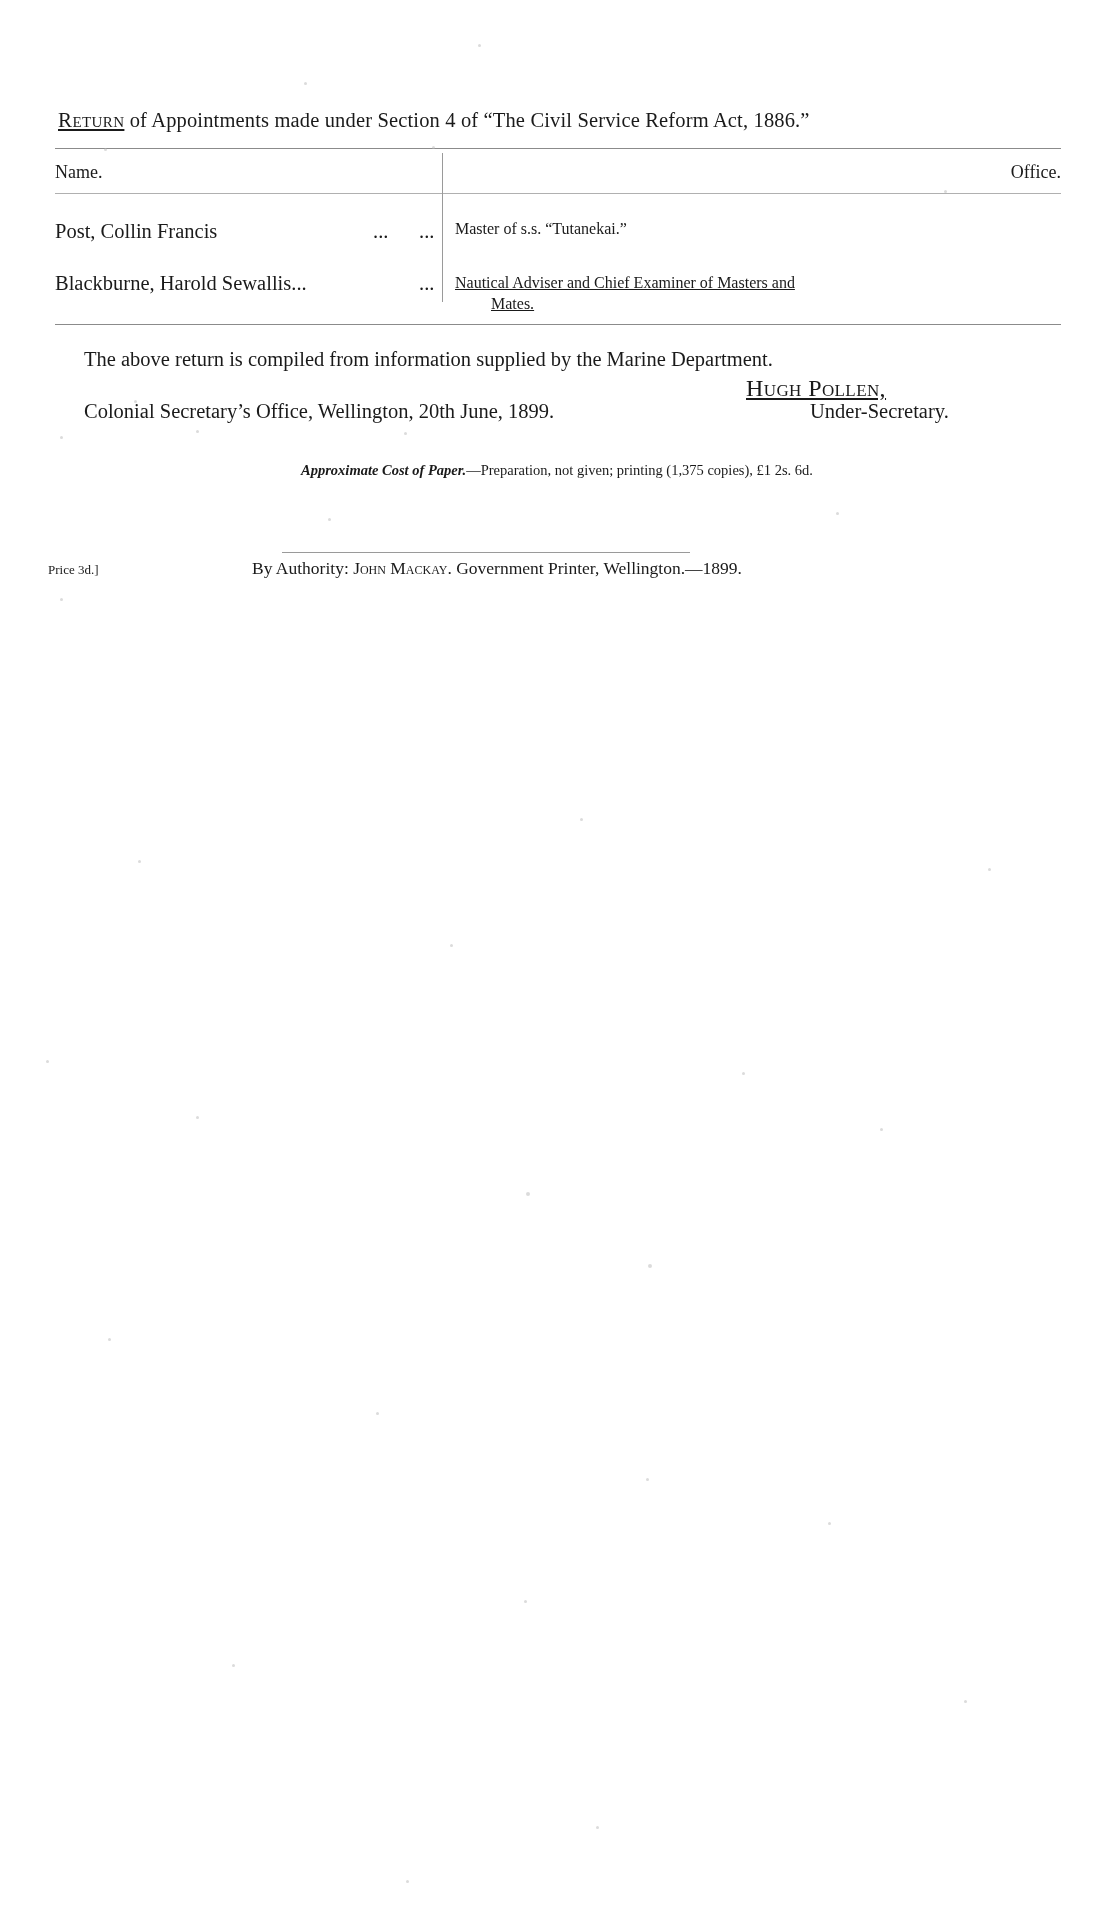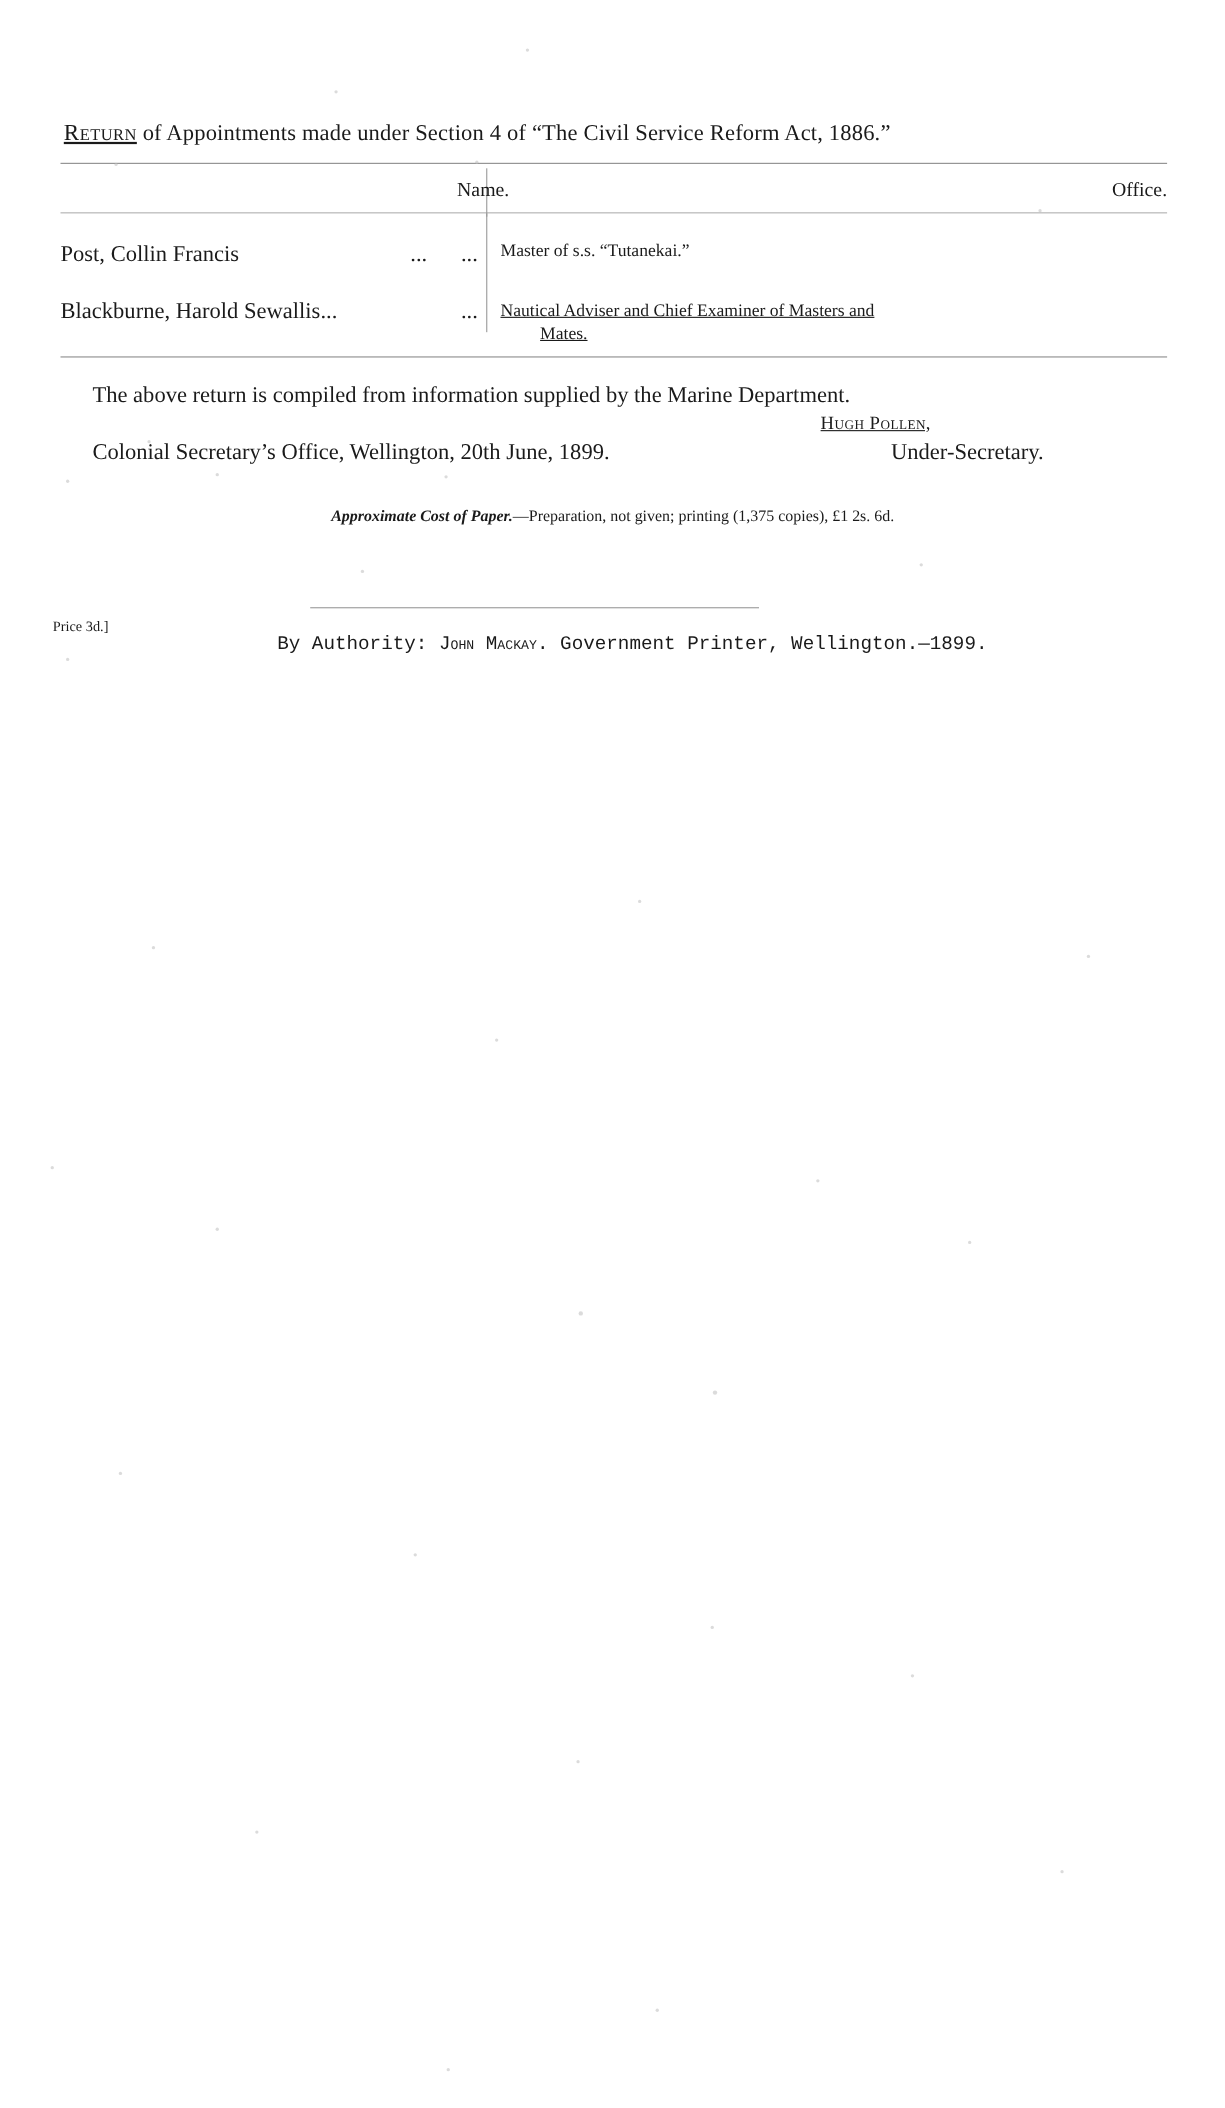--- a/index.html
+++ b/index.html
@@ -79,21 +79,21 @@
   }
   .thead {
     position: relative;
     height: 44px;
   }
   .th-name {
     position: absolute;
     left: 0;
     top: 13px;
     width: 408px;
-    text-align: right;
+    text-align: left;
     font-size: 18px;
   }
   .th-office {
     position: absolute;
     left: 412px;
     top: 13px;
     width: 594px;
     text-align: right;
     font-size: 18px;
   }
@@ -155,21 +155,21 @@
   .note-compiled {
     position: absolute;
     top: 348px;
     left: 84px;
     font-size: 20.5px;
   }
   .sign-name {
     position: absolute;
     top: 375px;
     left: 746px;
-    font-size: 17px;
+    font-size: 24px;
   }
   .office-line {
     position: absolute;
     top: 400px;
     left: 84px;
     font-size: 20.5px;
   }
   .under-secretary {
     position: absolute;
     top: 400px;
@@ -199,24 +199,23 @@
     height: 0;
   }
   .price {
     position: absolute;
     top: 562px;
     left: 48px;
     font-size: 13px;
   }
   .authority {
     position: absolute;
-    top: 576px;
+    top: 558px;
     left: 252px;
     font-size: 17.5px;
-    font-family: Liberation Mono, monospace;
   }
   .sc {
     font-variant: small-caps;
   }
   
   .speck {
     position: absolute;
     background: #bdbdbd;
     border-radius: 50%;
     opacity: 0.55;

